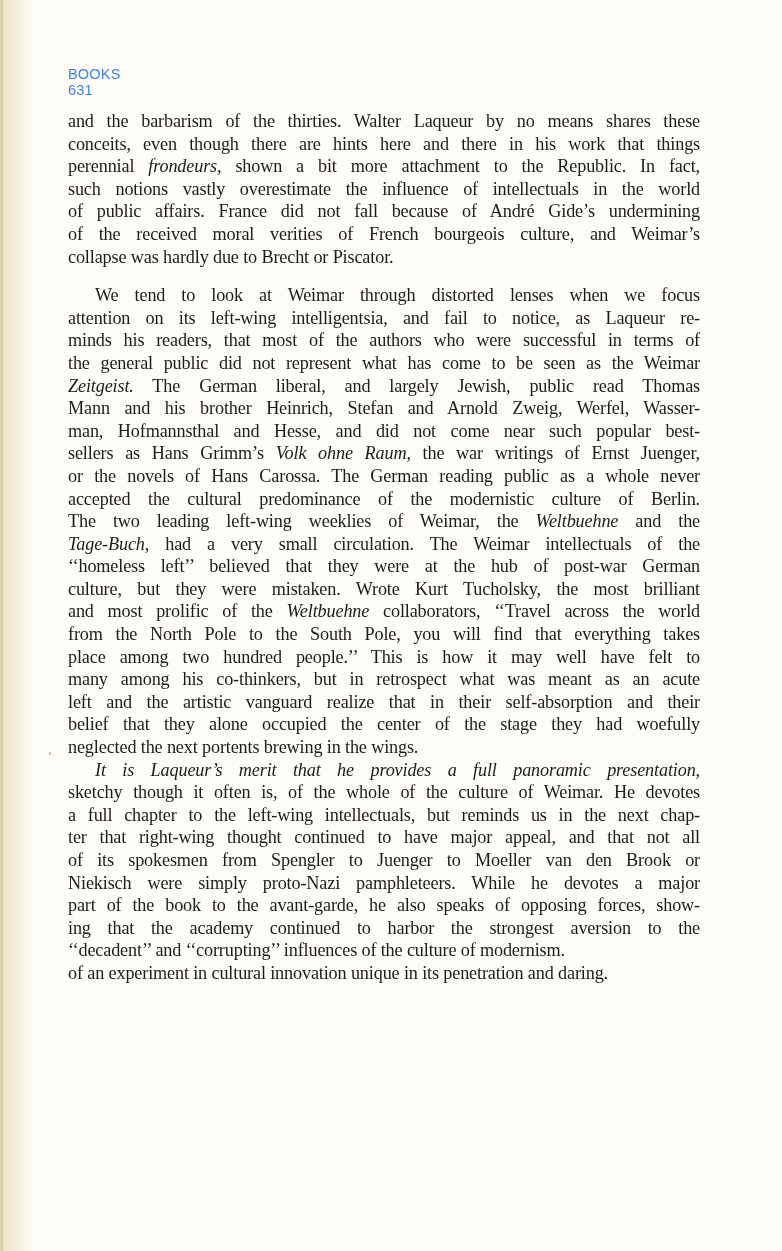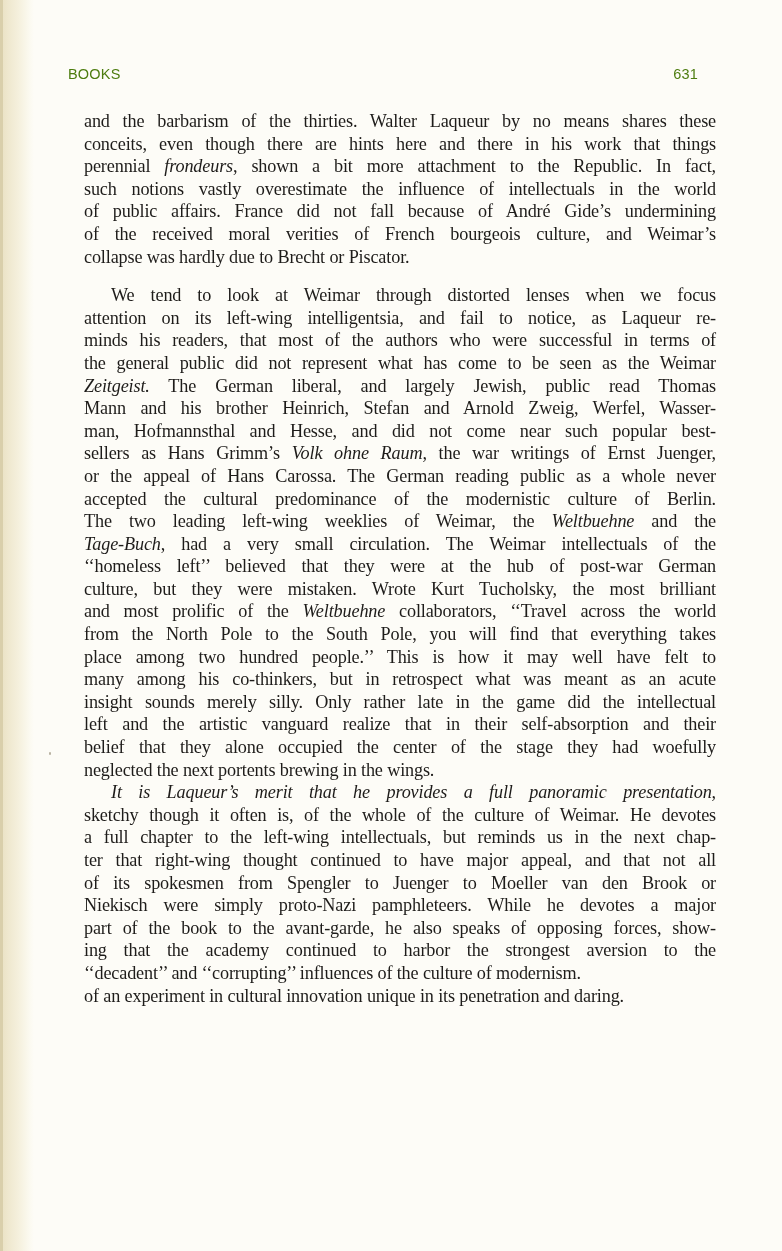--- a/index.html
+++ b/index.html
@@ -27,25 +27,26 @@
     .running-head {
       position: absolute;
       left: 68px;
       top: 66px;
       width: 630px;
       display: flex;
       justify-content: space-between;
       font-family: "Liberation Sans", "DejaVu Sans", sans-serif;
       font-size: 14.5px;
       letter-spacing: 0.2px;
-      color: #4d7c0f;
+      color: #3b82f6;
+      flex-direction: column;
     }
     .body-text {
       position: absolute;
-      left: 84px;
+      left: 68px;
       top: 110px;
       width: 632px;
       font-size: 18.2px;
       line-height: 22.6px;
       text-align: justify;
       letter-spacing: -0.15px;
       word-spacing: 0px;
     }
     .body-text p {
       margin: 0;
@@ -85,31 +86,30 @@
     </p>
     <p>
       <span class="line" style="padding-left: 27px; margin-top: 16px;">We tend to look at Weimar through distorted lenses when we focus</span>
       <span class="line">attention on its left-wing intelligentsia, and fail to notice, as Laqueur re-</span>
       <span class="line">minds his readers, that most of the authors who were successful in terms of</span>
       <span class="line">the general public did not represent what has come to be seen as the Weimar</span>
       <span class="line"><span class="it">Zeitgeist.</span> The German liberal, and largely Jewish, public read Thomas</span>
       <span class="line">Mann and his brother Heinrich, Stefan and Arnold Zweig, Werfel, Wasser-</span>
       <span class="line">man, Hofmannsthal and Hesse, and did not come near such popular best-</span>
       <span class="line">sellers as Hans Grimm’s <span class="it">Volk ohne Raum,</span> the war writings of Ernst Juenger,</span>
-      <span class="line">or the appeal of Hans Carossa. The German reading public as a whole never</span>
+      <span class="line">or the novels of Hans Carossa. The German reading public as a whole never</span>
       <span class="line">accepted the cultural predominance of the modernistic culture of Berlin.</span>
       <span class="line">The two leading left-wing weeklies of Weimar, the <span class="it">Weltbuehne</span> and the</span>
       <span class="line"><span class="it">Tage-Buch</span>, had a very small circulation. The Weimar intellectuals of the</span>
       <span class="line">‘‘homeless left’’ believed that they were at the hub of post-war German</span>
       <span class="line">culture, but they were mistaken. Wrote Kurt Tucholsky, the most brilliant</span>
       <span class="line">and most prolific of the <span class="it">Weltbuehne</span> collaborators, ‘‘Travel across the world</span>
       <span class="line">from the North Pole to the South Pole, you will find that everything takes</span>
       <span class="line">place among two hundred people.’’ This is how it may well have felt to</span>
       <span class="line">many among his co-thinkers, but in retrospect what was meant as an acute</span>
-      <span class="line">insight sounds merely silly. Only rather late in the game did the intellectual</span>
       <span class="line">left and the artistic vanguard realize that in their self-absorption and their</span>
       <span class="line">belief that they alone occupied the center of the stage they had woefully</span>
       <span class="line last">neglected the next portents brewing in the wings.</span>
     </p>
     <p>
       <span class="line" style="padding-left: 27px; font-style: italic;">It is Laqueur’s merit that he provides a full panoramic presentation,</span>
       <span class="line">sketchy though it often is, of the whole of the culture of Weimar. He devotes</span>
       <span class="line">a full chapter to the left-wing intellectuals, but reminds us in the next chap-</span>
       <span class="line">ter that right-wing thought continued to have major appeal, and that not all</span>
       <span class="line">of its spokesmen from Spengler to Juenger to Moeller van den Brook or</span>

